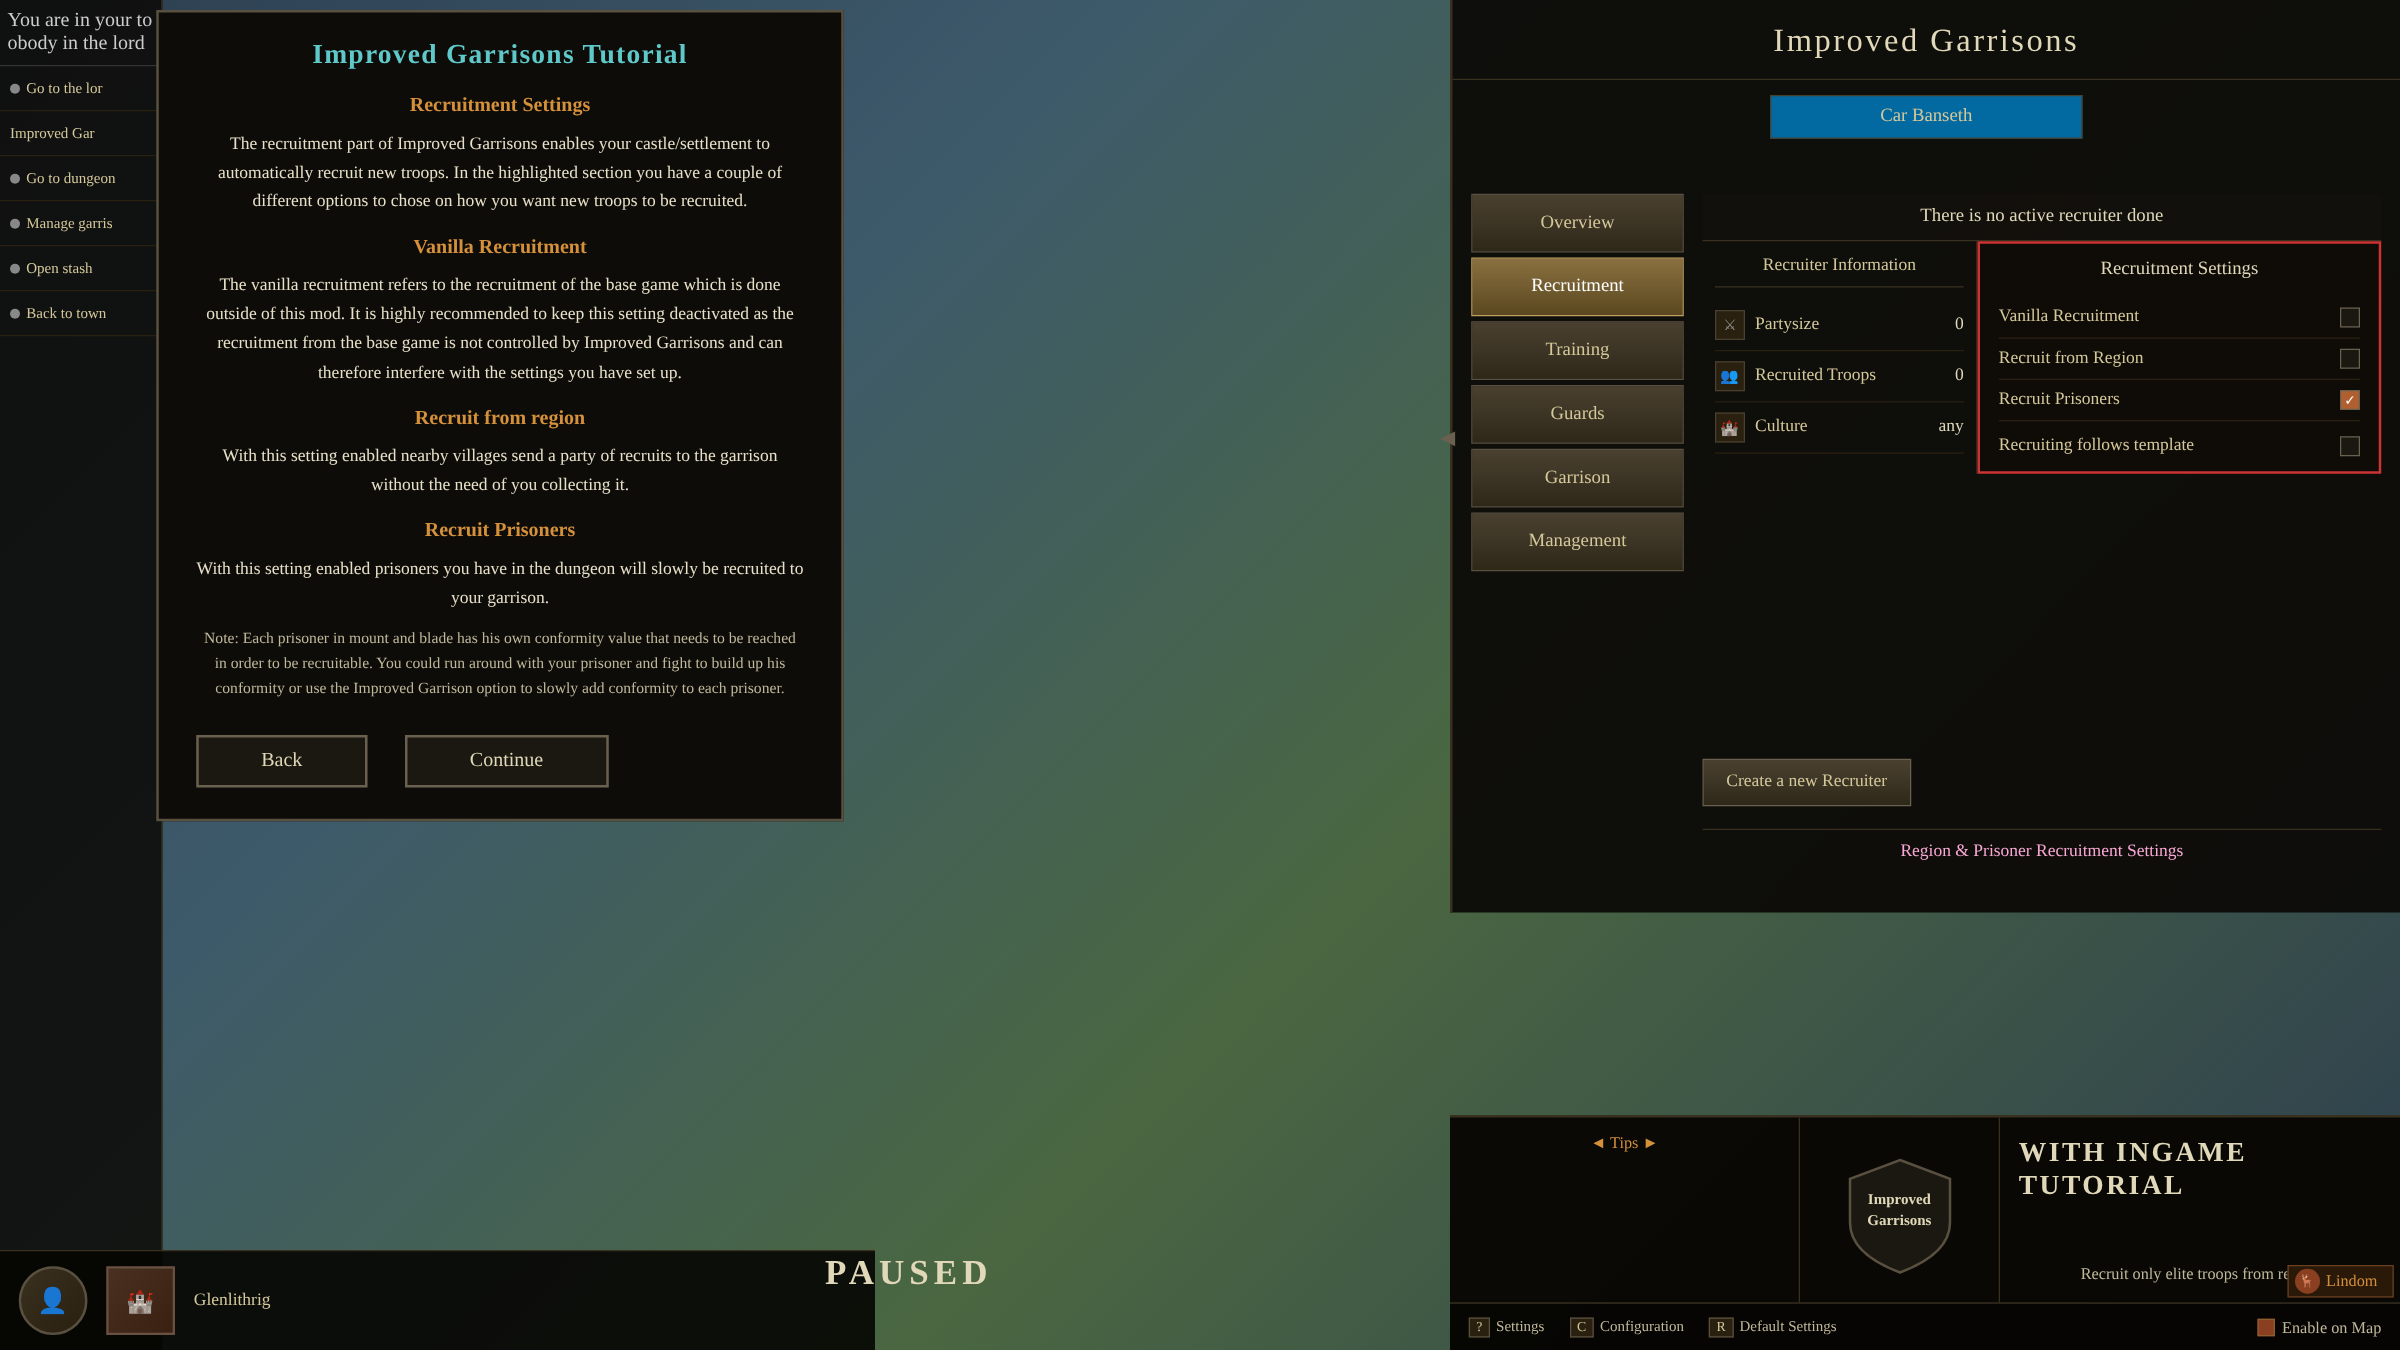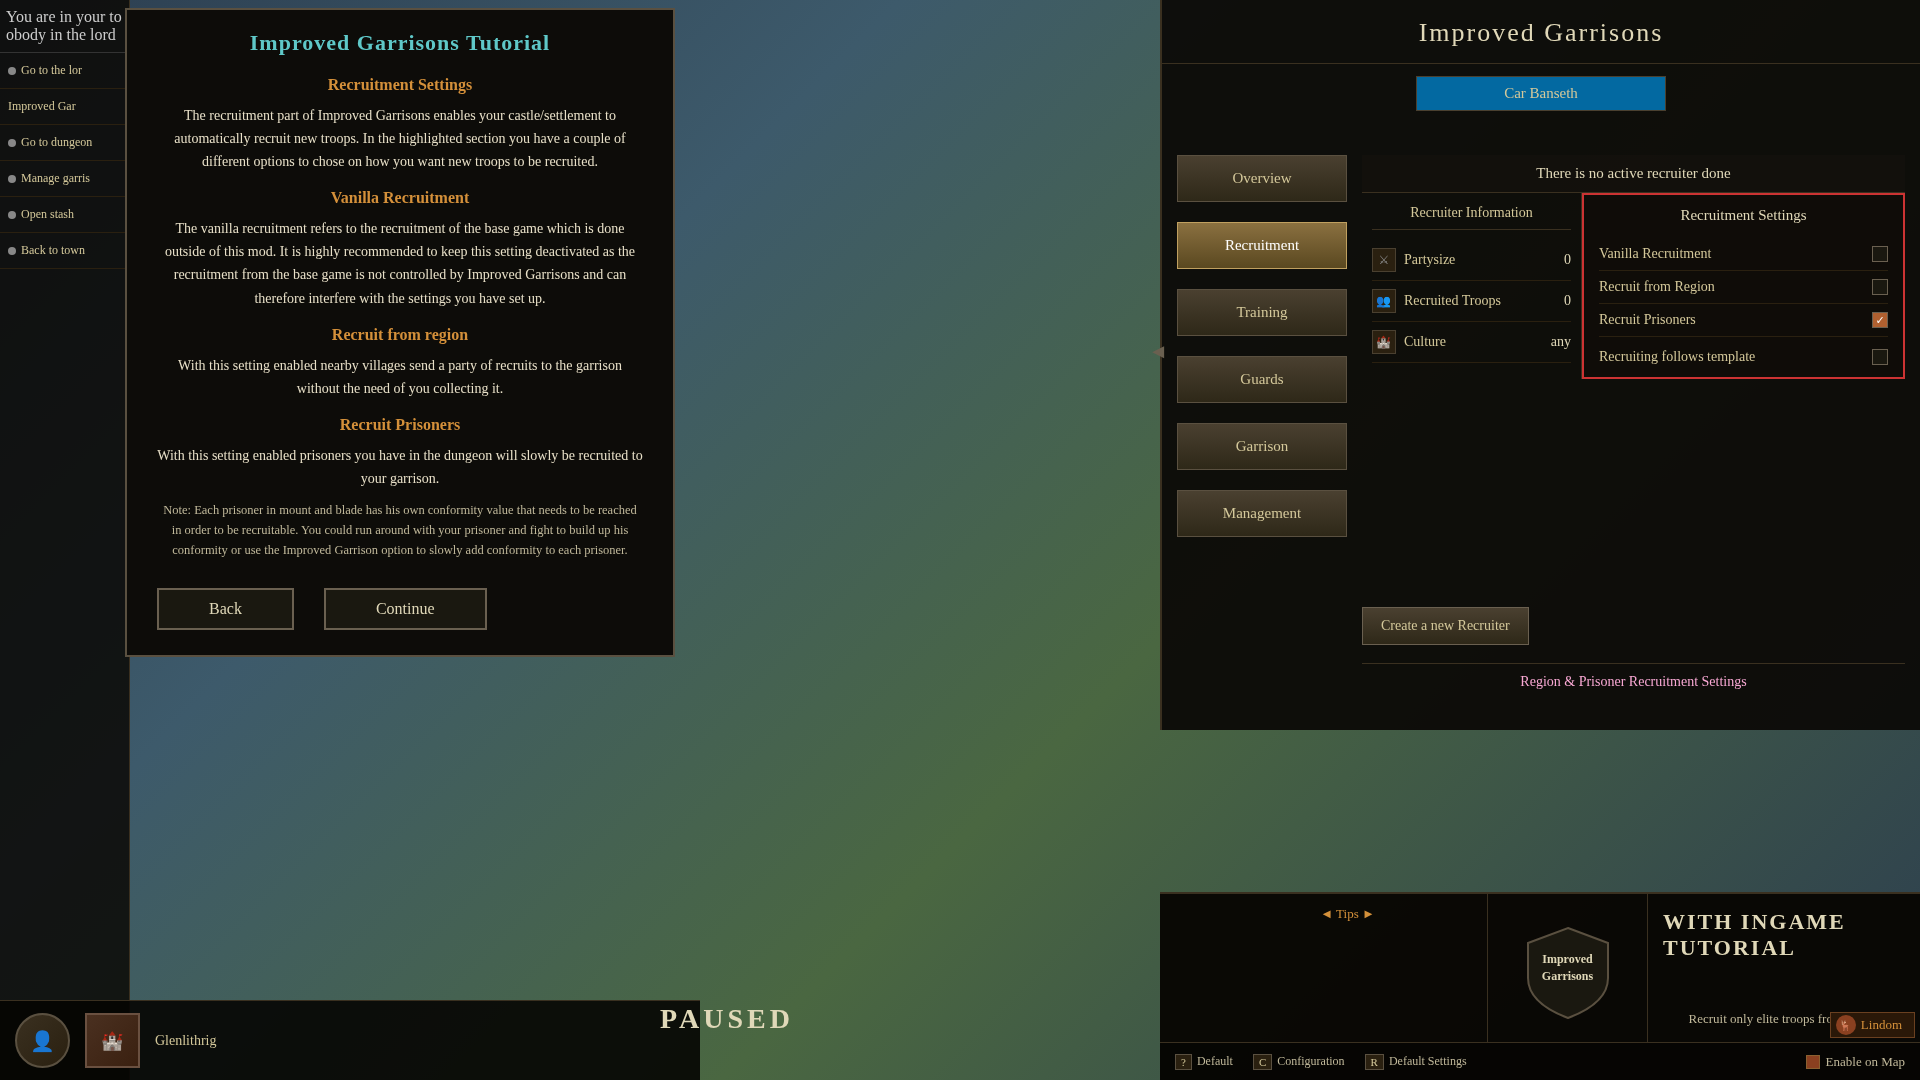--- a/index.html
+++ b/index.html
@@ -150,21 +150,21 @@
       width: 250px;
     }
 
     .nav-buttons {
       display: flex;
       flex-direction: column;
       position: absolute;
       left: 15px;
       top: 155px;
       width: 170px;
-      gap: 20px;
+      gap: 4px;
     }
 
     .nav-btn {
       background: linear-gradient(180deg, #4a4030 0%, #2e2818 100%);
       border: 1px solid #5a5040;
       color: #d4c89a;
       font-size: 15px;
       padding: 14px 10px;
       text-align: center;
       cursor: pointer;
@@ -326,21 +326,20 @@
       align-items: stretch;
     }
 
     .tips-section {
       width: 280px;
       border-right: 1px solid #3a3020;
       padding: 12px 15px;
       display: flex;
       flex-direction: column;
       justify-content: space-between;
-      margin-left: 48px;
     }
 
     .tips-header {
       text-align: center;
       color: #d4903a;
       font-size: 13px;
       display: flex;
       align-items: center;
       justify-content: center;
       gap: 5px;
@@ -703,21 +702,21 @@
 
   <div class="ingame-tutorial-section">
     <div class="ingame-title">WITH INGAME TUTORIAL</div>
     <div class="recruit-elite-text">Recruit only elite troops from region</div>
   </div>
 </div>
 
 <div class="bottom-toolbar">
   <div class="toolbar-item">
     <span class="toolbar-key">?</span>
-    <span>Default</span>
+    <span>Settings</span>
   </div>
   <div class="toolbar-item">
     <span class="toolbar-key">C</span>
     <span>Configuration</span>
   </div>
   <div class="toolbar-item">
     <span class="toolbar-key">R</span>
     <span>Default Settings</span>
   </div>
   <div class="enable-on-map">

